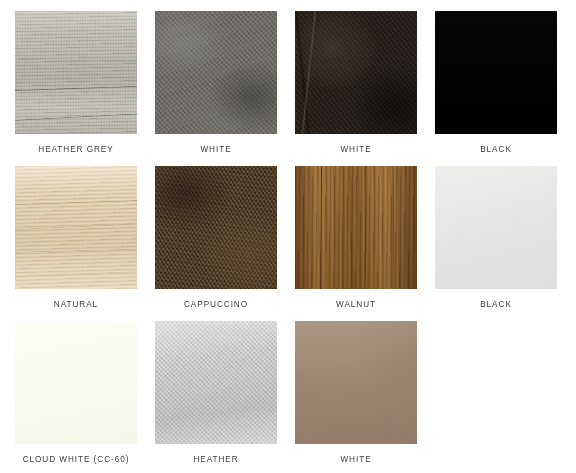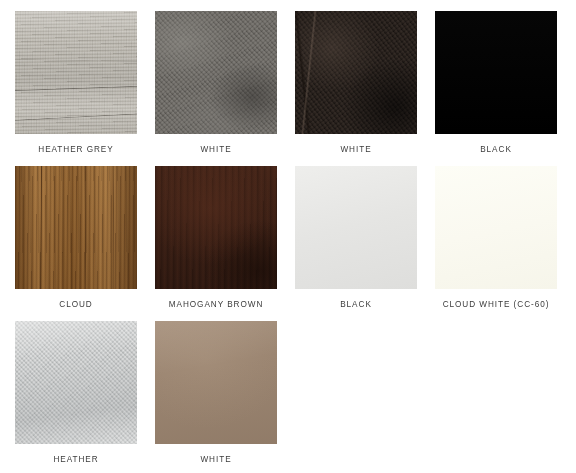--- a/index.html
+++ b/index.html
@@ -224,29 +224,35 @@
       <div class="swatch-label">WHITE</div>
     </div>
     <div class="swatch-cell">
       <div class="swatch-chip">
         <div class="tex tex-black"></div>
       </div>
       <div class="swatch-label">BLACK</div>
     </div>
     <div class="swatch-cell">
       <div class="swatch-chip">
+        <div class="tex tex-natural"></div>
+      </div>
+      <div class="swatch-label">NATURAL</div>
+    </div>
+    <div class="swatch-cell">
+      <div class="swatch-chip">
+        <div class="tex tex-cappuccino"></div>
+      </div>
+      <div class="swatch-label">CAPPUCCINO</div>
+    </div>
+    <div class="swatch-cell">
+      <div class="swatch-chip">
         <div class="tex tex-walnut"></div>
       </div>
-      <div class="swatch-label">CLOUD</div>
-    </div>
-    <div class="swatch-cell">
-      <div class="swatch-chip">
-        <div class="tex tex-mahogany-brown"></div>
-      </div>
-      <div class="swatch-label">MAHOGANY BROWN</div>
+      <div class="swatch-label">WALNUT</div>
     </div>
     <div class="swatch-cell">
       <div class="swatch-chip">
         <div class="tex tex-white"></div>
       </div>
       <div class="swatch-label">BLACK</div>
     </div>
     <div class="swatch-cell">
       <div class="swatch-chip">
         <div class="tex tex-cloud-white"></div>

